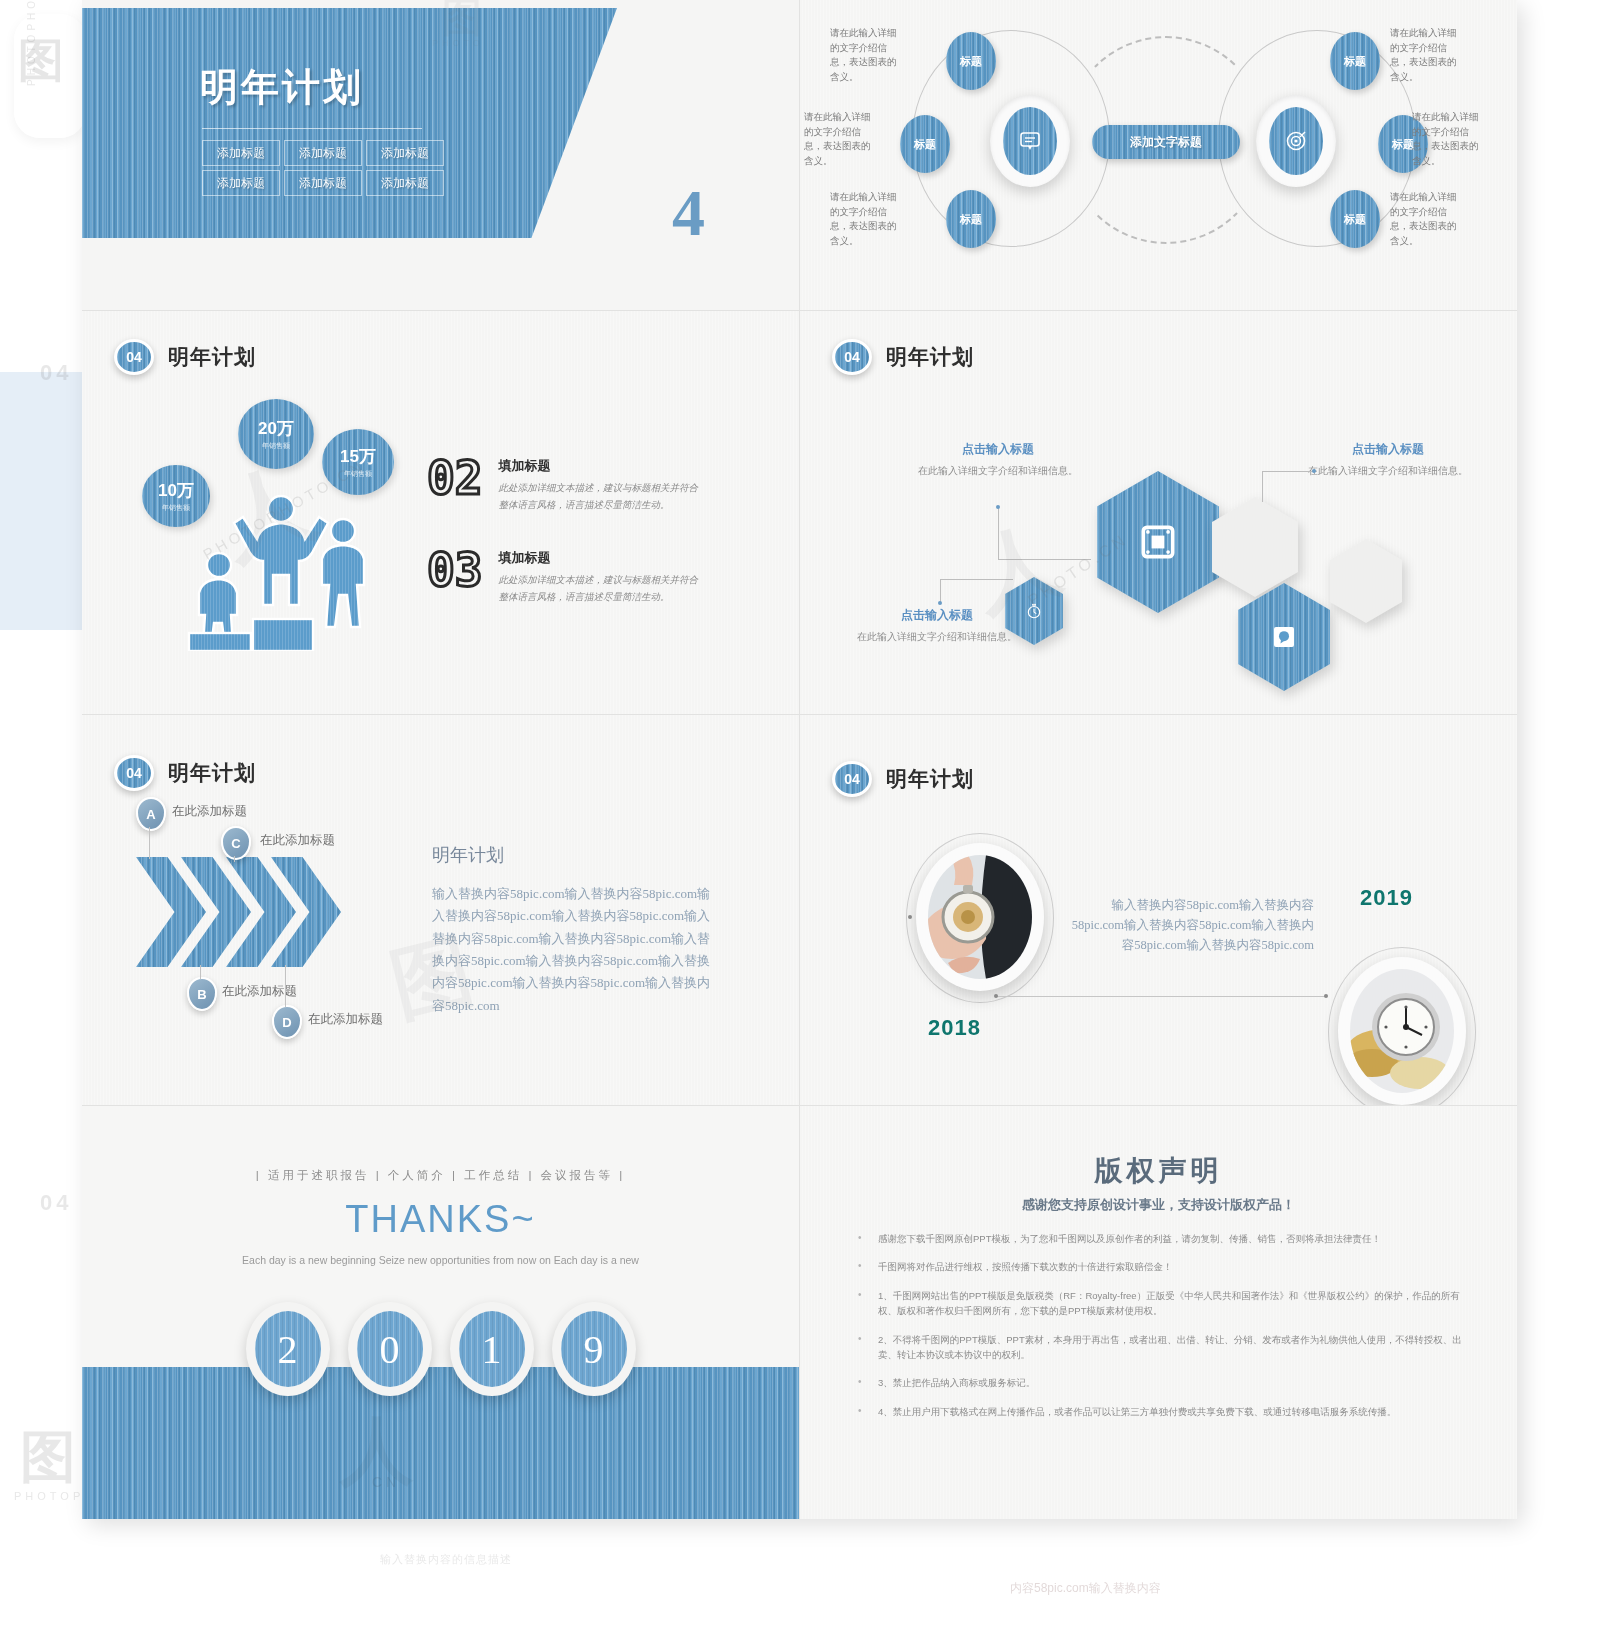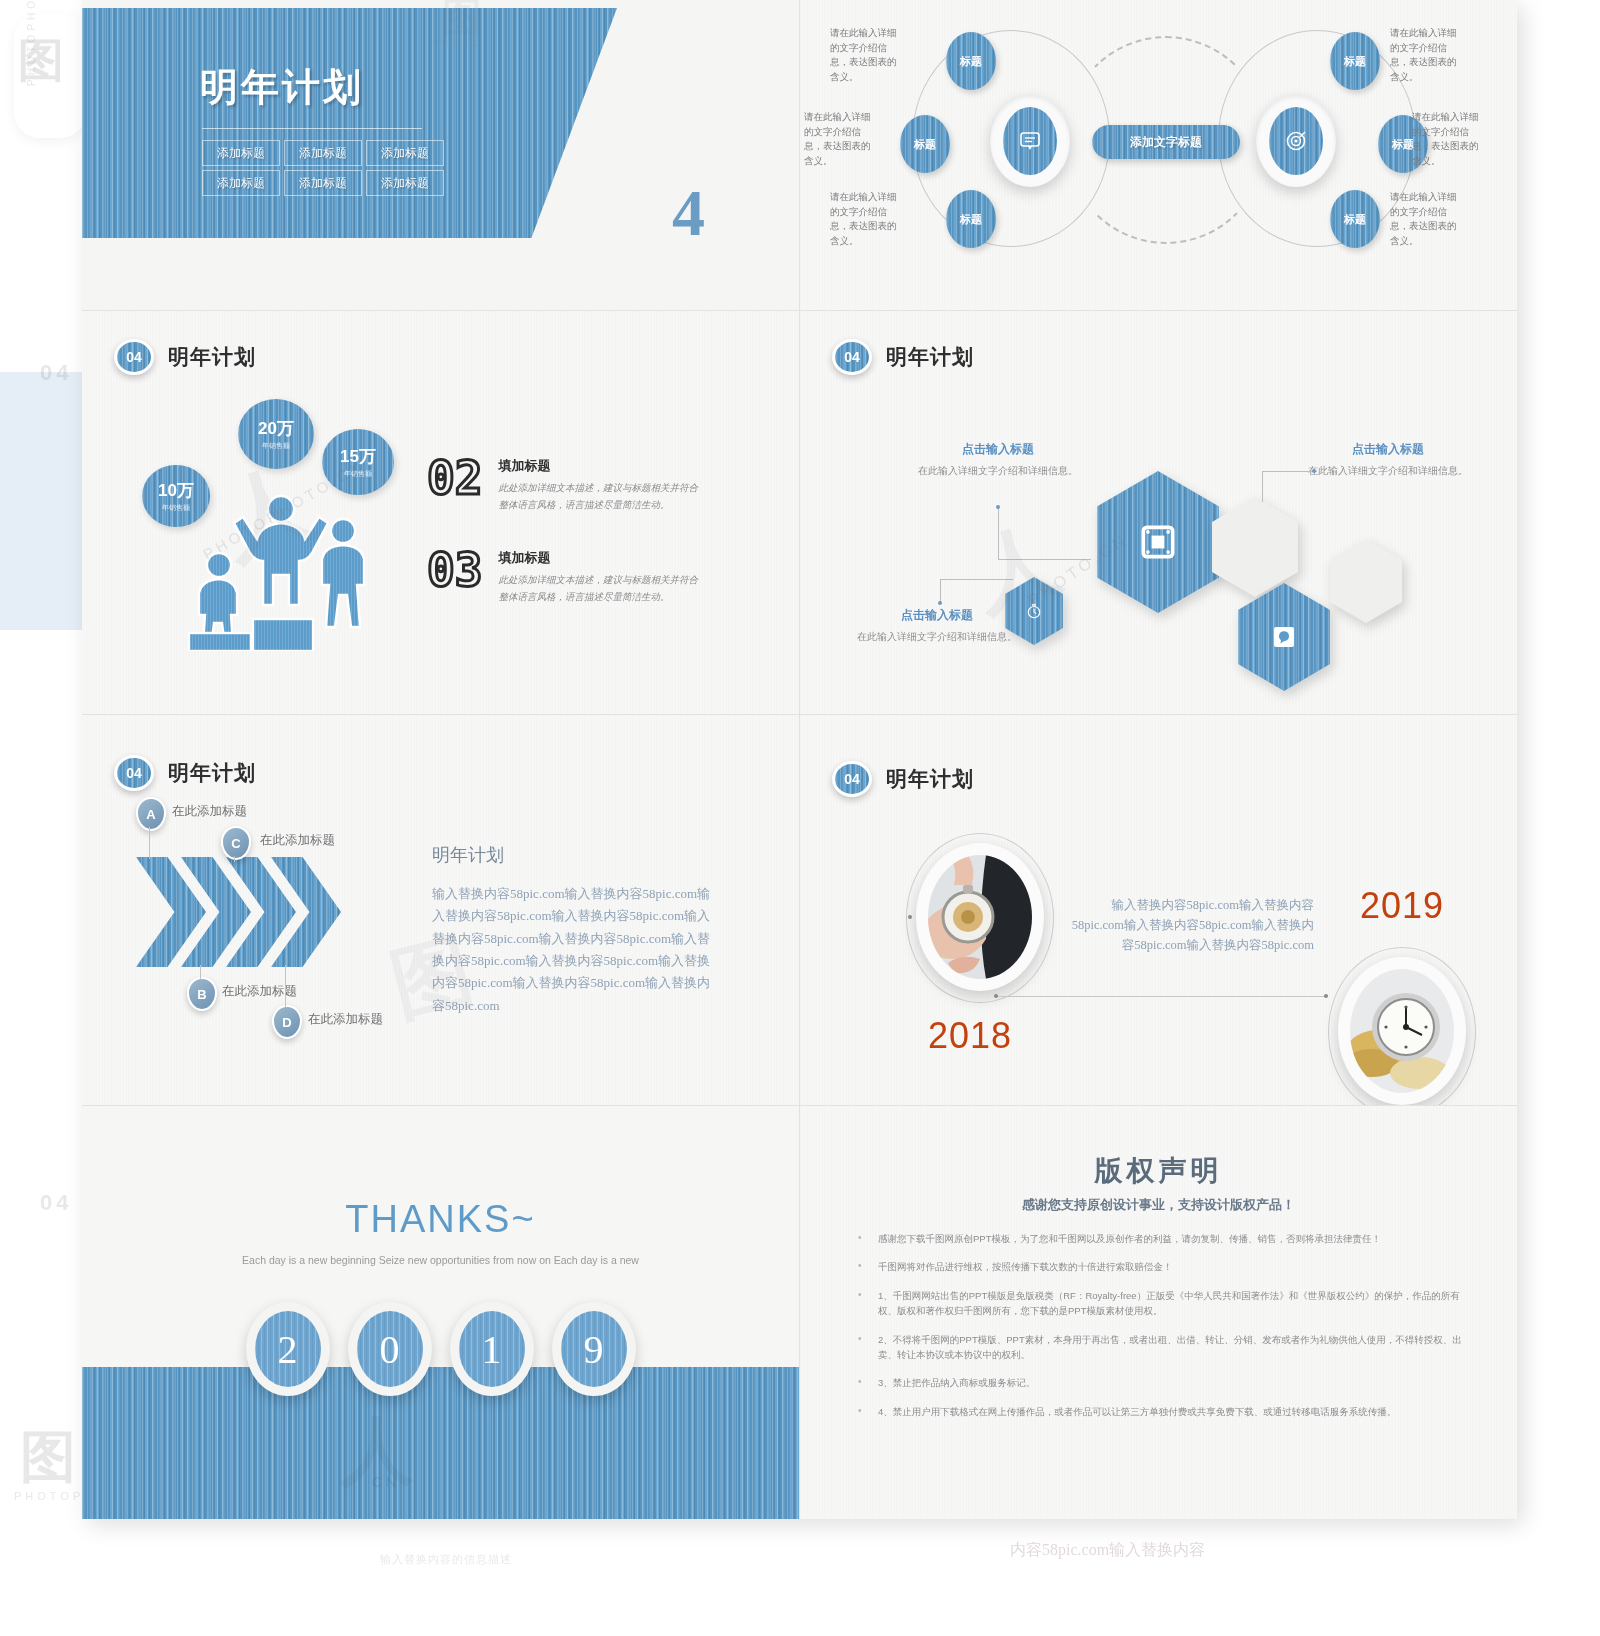--- a/index.html
+++ b/index.html
@@ -148,21 +148,21 @@
 
   
   #s6{left:718px;top:715px;width:717px;height:390px;}
   .photoring{
     position:absolute;border-radius:50%;background:#fbfbfb;
     box-shadow:0 6px 16px rgba(0,0,0,.18);
   }
   .photo{position:absolute;border-radius:50%;overflow:hidden;}
   .thinring{position:absolute;border-radius:50%;border:1px solid #cfcfcf;}
   .yr{
-    position:absolute;color:#c2410c;font-weight:normal;font-size:36px;
+    position:absolute;color:#0f766e;font-weight:bold;font-size:22px;
     font-family:"Liberation Sans","DejaVu Sans",sans-serif;letter-spacing:1px;
   }
   .tltext{
     position:absolute;font-size:12.5px;line-height:1.6;color:#8fa2b5;
     font-family:"Liberation Serif","DejaVu Serif",serif;
   }
   .tlline{position:absolute;height:1px;background:#c6c6c6;}
 
   
   #s7{left:0;top:1106px;width:717px;height:413px;background:#f6f6f5;}
@@ -228,21 +228,21 @@
 <div class="wm-left-band"></div>
 <div class="wm-sq" style="left:14px;top:14px;width:72px;height:124px;"></div>
 <div class="wm wm-big" style="left:18px;top:30px;font-size:46px;color:rgba(140,140,140,.22);">图</div>
 <div class="wm wm-sm" style="left:26px;top:86px;transform:rotate(-90deg);transform-origin:left top;font-size:10px;">PHOTOPHOTO</div>
 <div class="wm wm-big" style="left:20px;top:1420px;font-size:56px;">图</div>
 <div class="wm wm-sm" style="left:14px;top:1490px;font-size:11px;">PHOTOPHOTO.CN</div>
 <div class="wm wm-sm" style="left:40px;top:360px;font-size:22px;font-weight:bold;">04</div>
 <div class="wm wm-sm" style="left:40px;top:1190px;font-size:22px;font-weight:bold;">04</div>
 <div class="wm wm-sm" style="left:1452px;top:492px;font-size:10px;line-height:1.5;letter-spacing:0;width:120px;">输入详细<br>文字描述</div>
 <div class="wm wm-sm" style="left:380px;top:1552px;font-size:11px;letter-spacing:1px;">输入替换内容的信息描述</div>
-<div class="wm wm-sm" style="left:1010px;top:1540px;font-size:16px;letter-spacing:0;color:rgba(150,120,120,.28);font-family:Liberation Serif, serif;">内容58pic.com输入替换内容</div>
+<div class="wm wm-sm" style="left:1010px;top:1580px;font-size:12px;letter-spacing:0;color:rgba(150,120,120,.28);">内容58pic.com输入替换内容</div>
 
 <div id="sheet">
 
   <div class="vdiv" style="left:717px;top:0;height:1519px;"></div>
   <div class="hdiv" style="left:0;top:310px;width:1435px;"></div>
   <div class="hdiv" style="left:0;top:714px;width:1435px;"></div>
   <div class="hdiv" style="left:0;top:1105px;width:1435px;"></div>
 
   <div class="slide" id="s1">
     <div class="banner wood"></div>
@@ -531,20 +531,21 @@
         <circle cx="56" cy="78" r="1.6" fill="#555"></circle>
         <circle cx="36" cy="58" r="1.6" fill="#555"></circle>
       </svg>
     </div>
 
     <div class="wm wm-sm" style="left:-20px;top:-14px;font-size:15px;">PH</div>
   </div>
 
   <div class="slide" id="s7">
     <div class="bandblue wood"></div>
+    <div class="applic">| 适用于述职报告 | 个人简介 | 工作总结 | 会议报告等 |</div>
     <div class="thanks">THANKS~</div>
     <div class="eng">Each day is a new beginning Seize new opportunities from now on Each day is a new</div>
     <div class="yearwrap">
       <div class="ycircle wood-lt">2</div>
       <div class="ycircle wood-lt">0</div>
       <div class="ycircle wood-lt">1</div>
       <div class="ycircle wood-lt">9</div>
     </div>
     <div class="wm wm-big" style="left:258px;top:296px;font-size:74px;opacity:.45;color:rgba(70,95,115,.22);">人</div>
     <div class="wm wm-sm" style="left:290px;top:368px;font-size:14px;color:rgba(70,95,115,.2);">CN</div>

